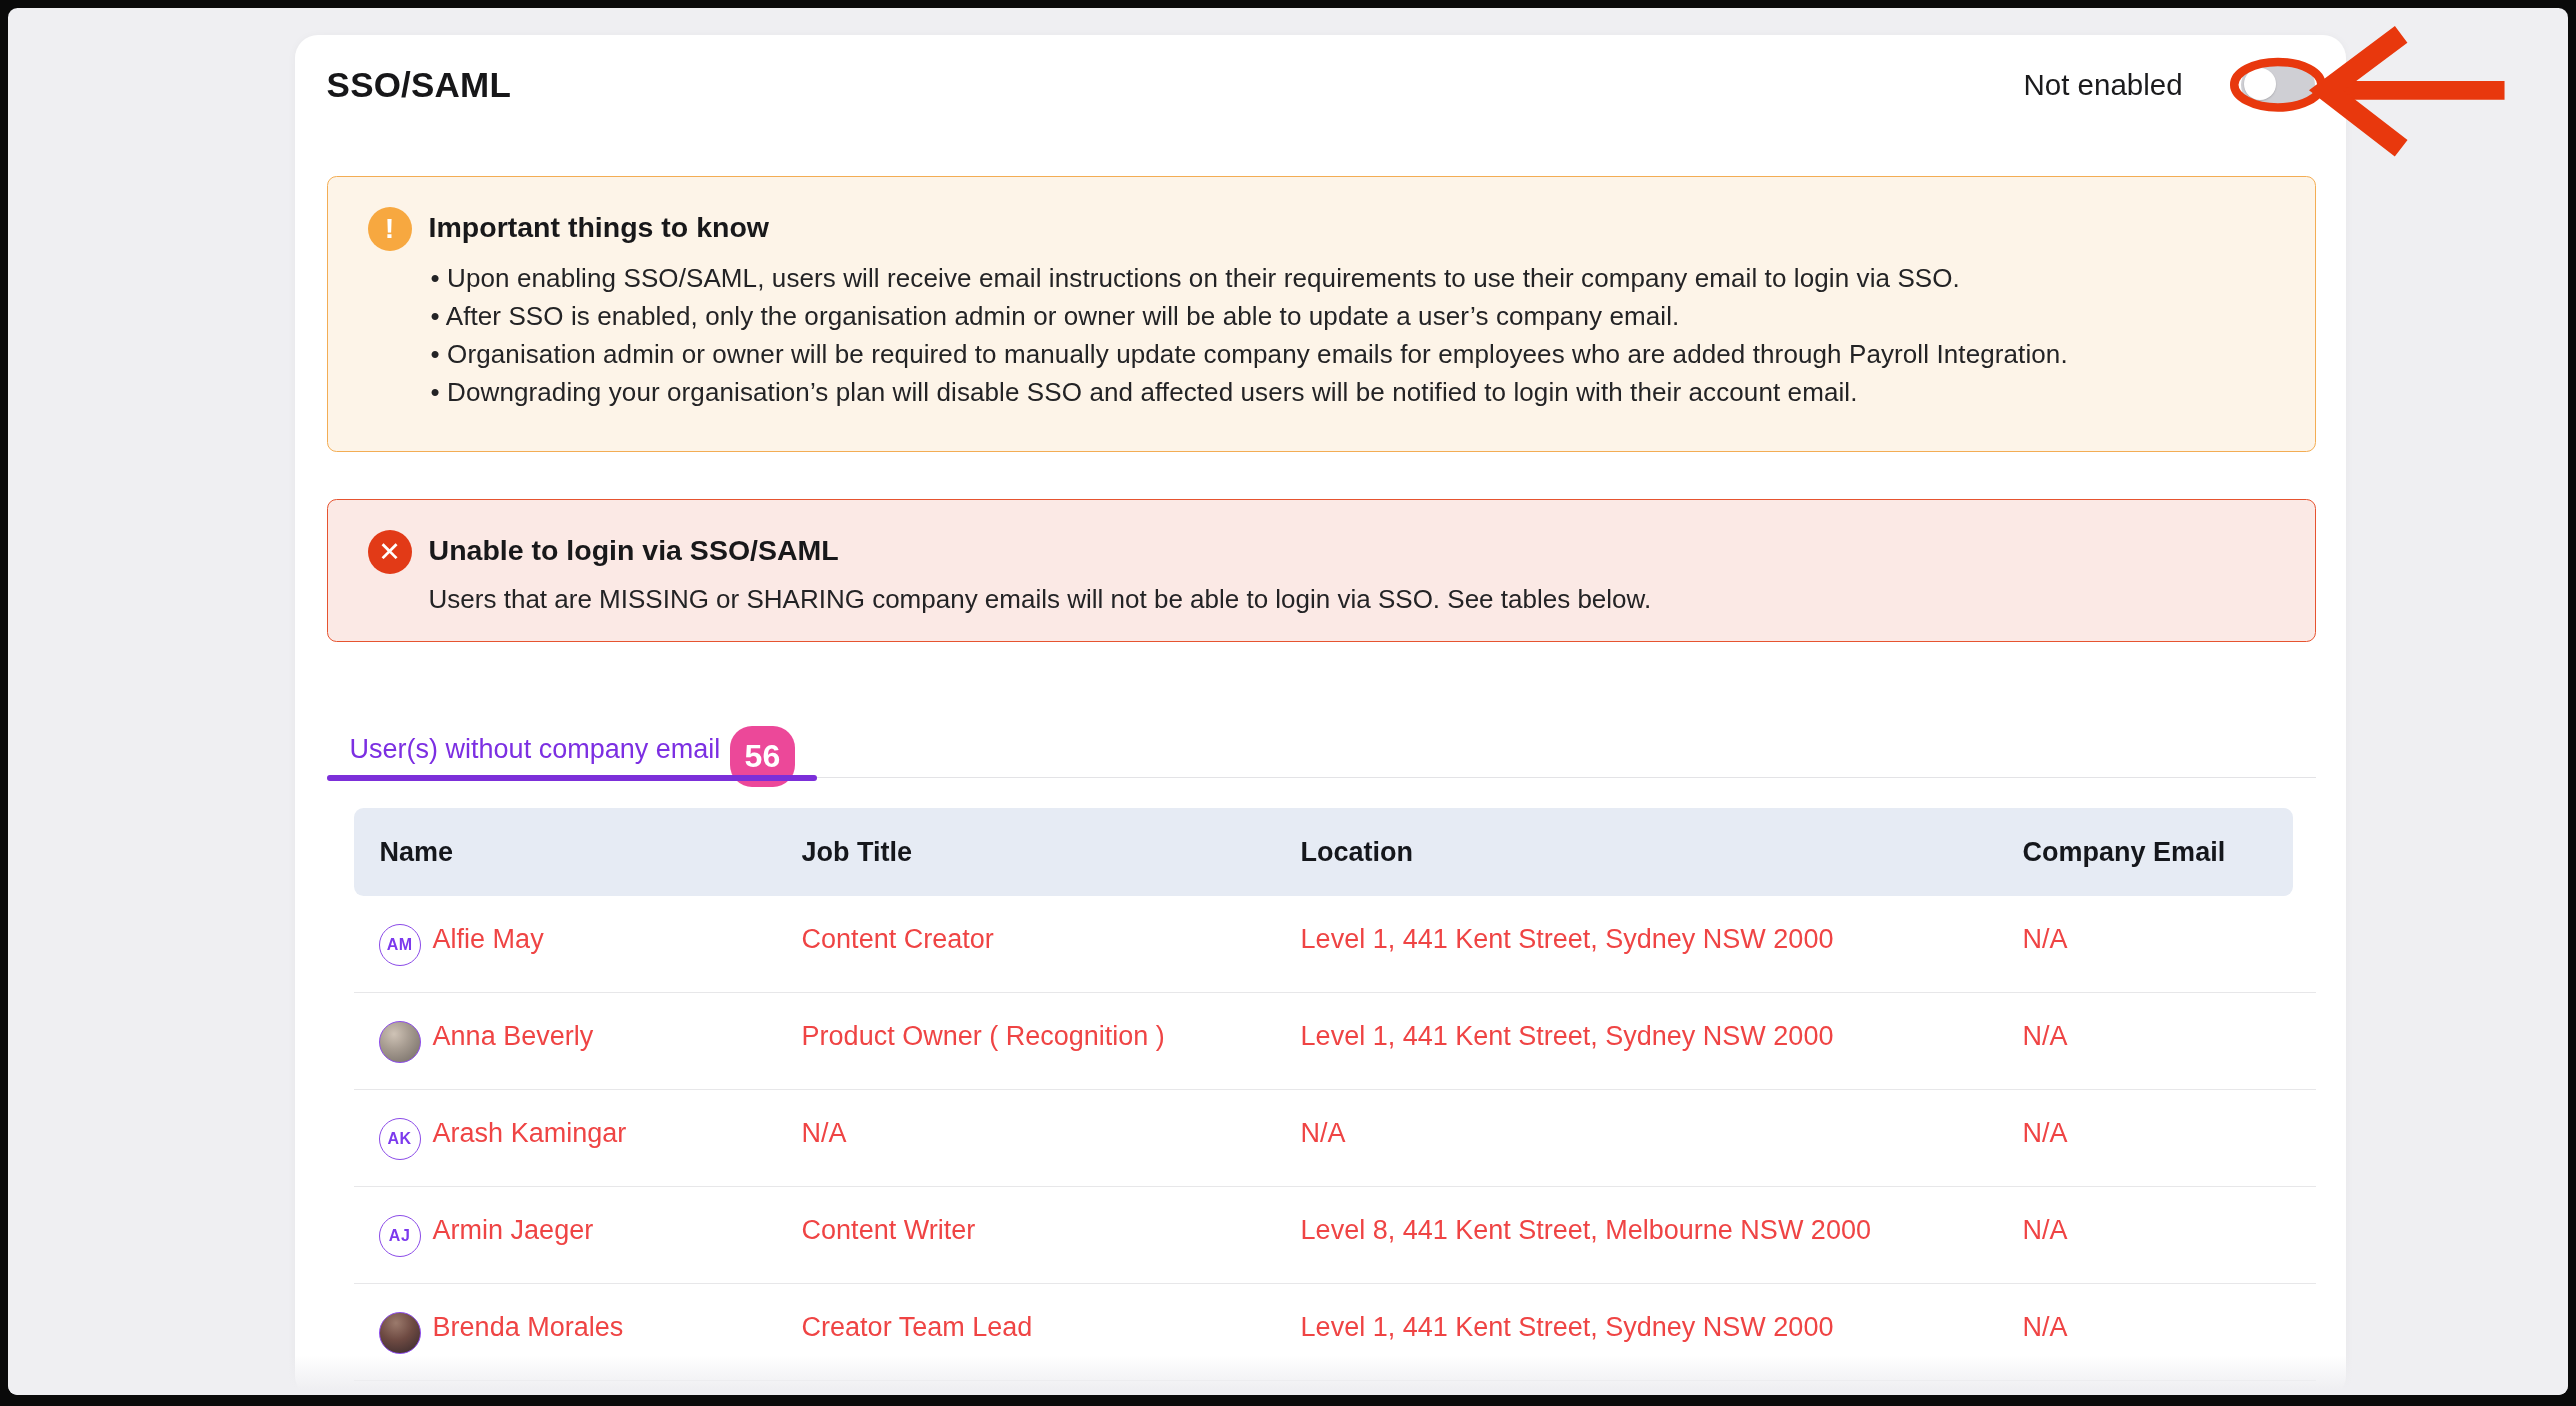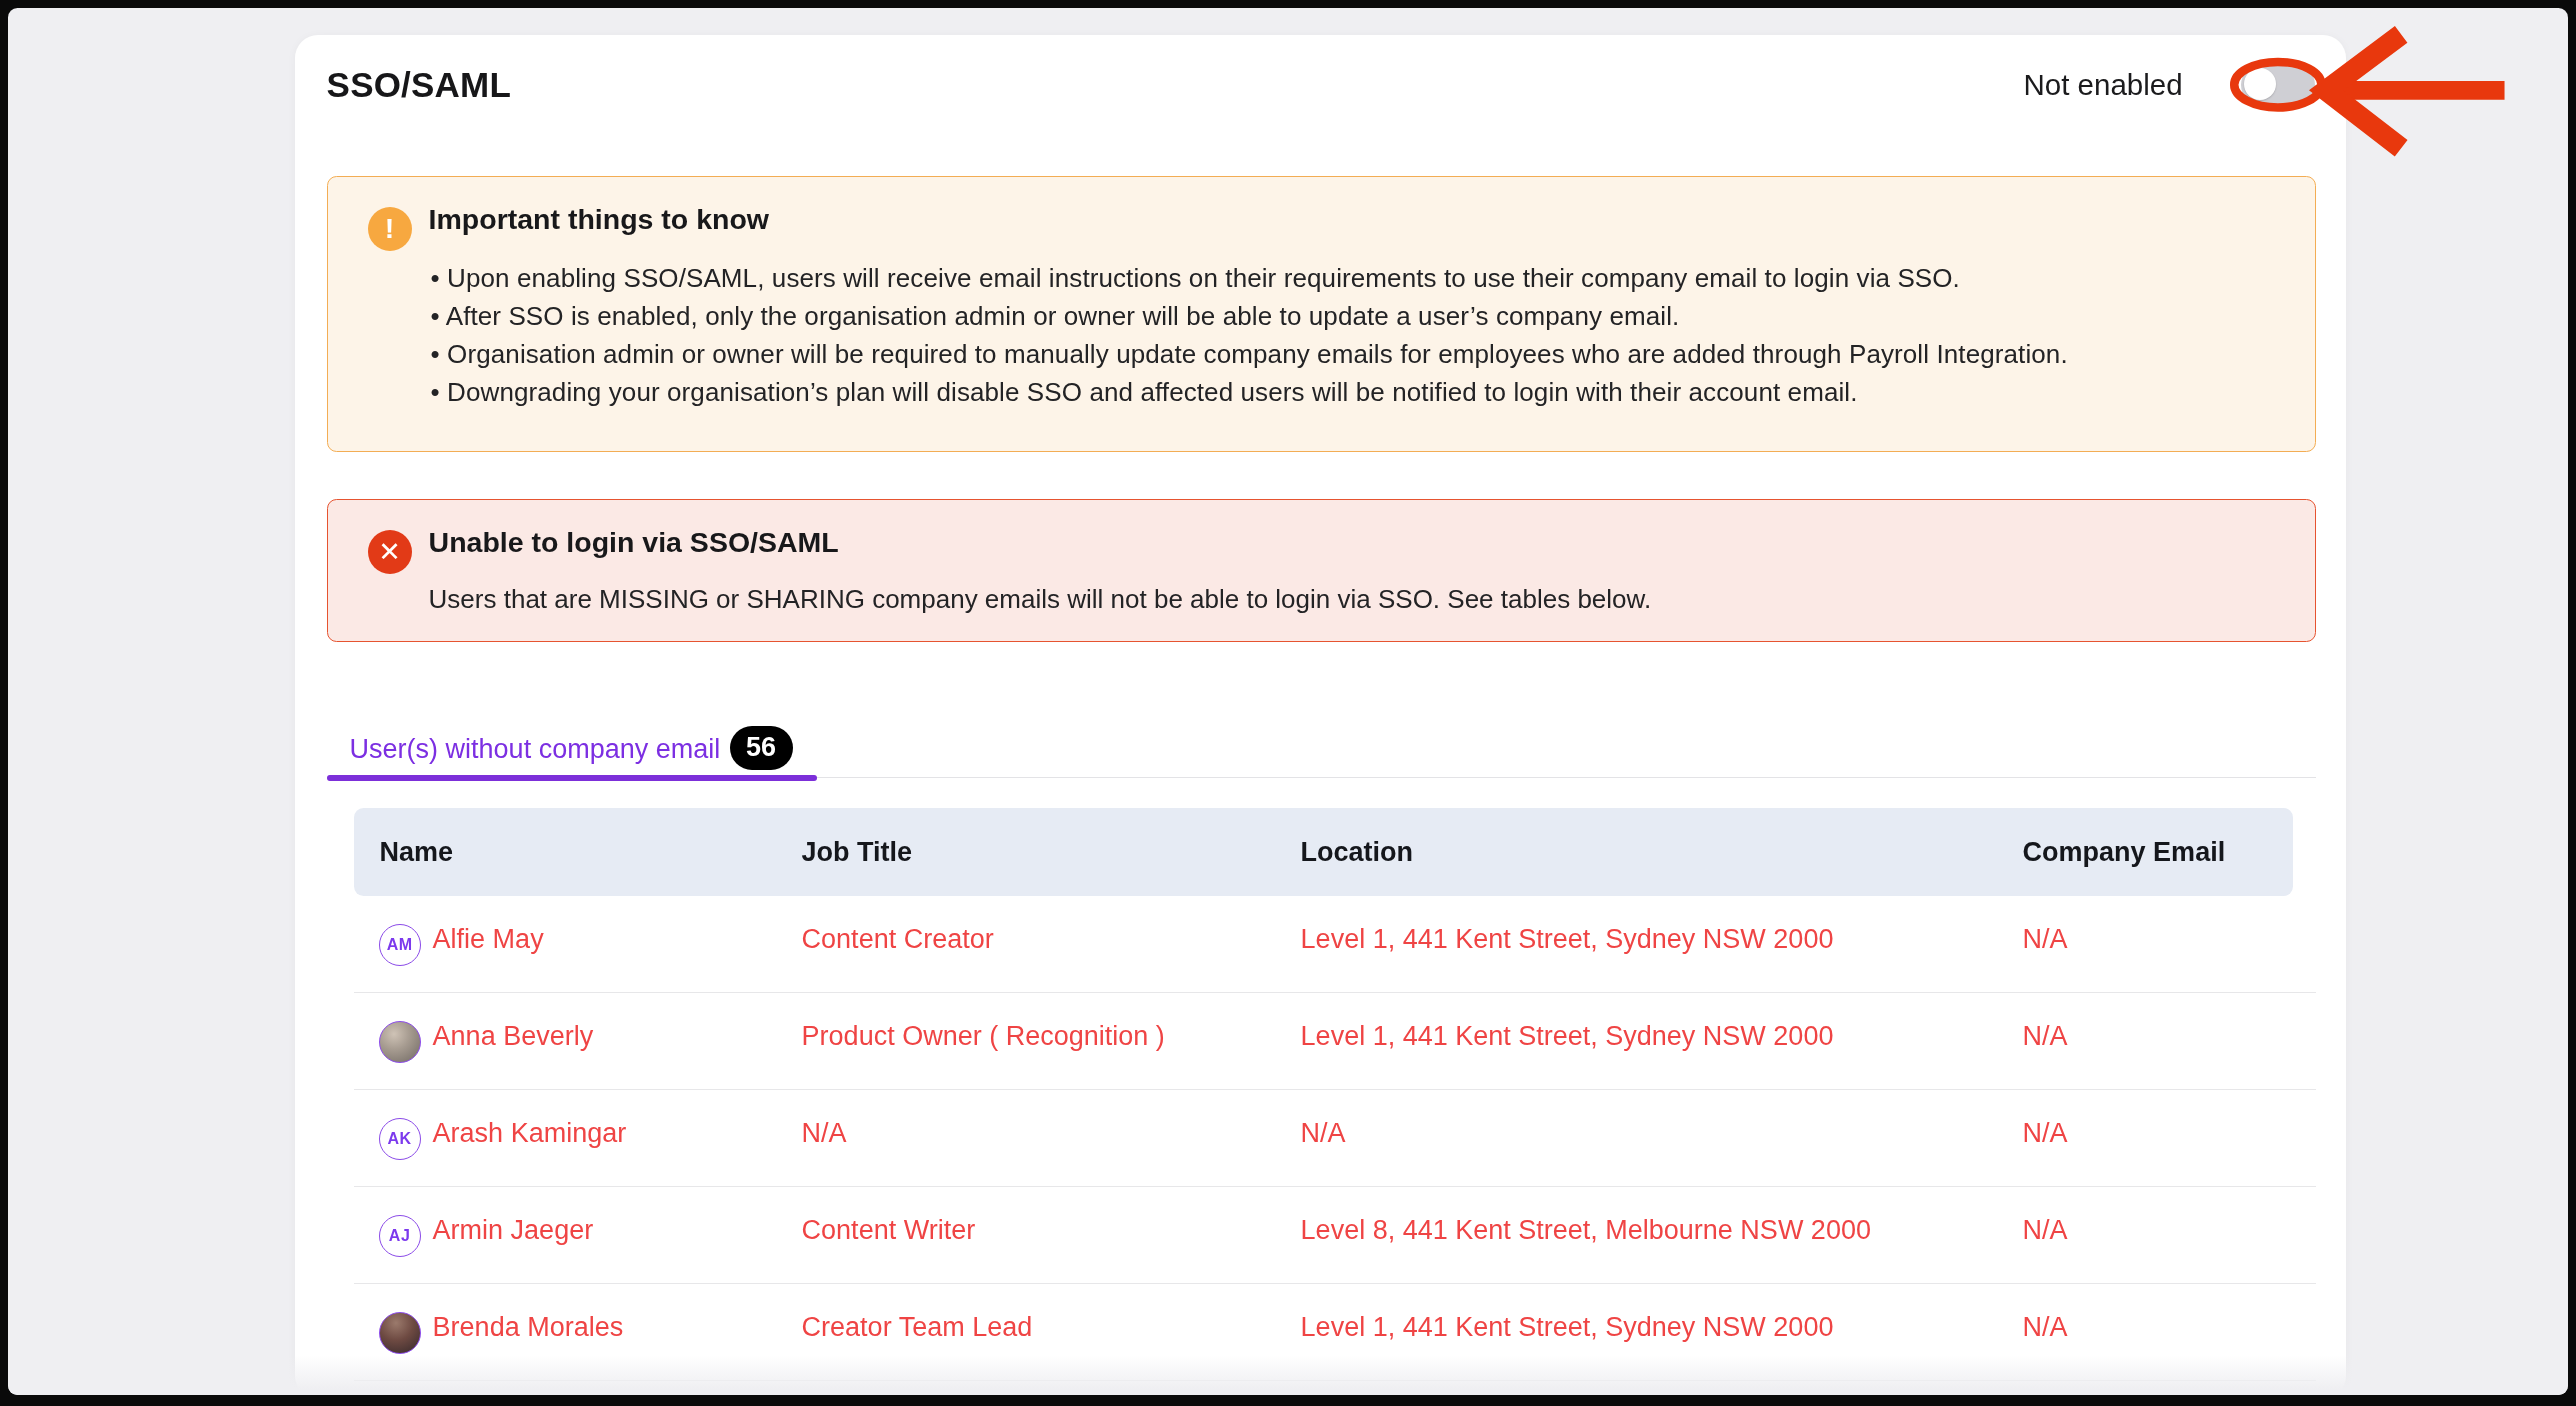--- a/index.html
+++ b/index.html
@@ -61,21 +61,21 @@
   }
   .banner-icon {
     position: absolute; left: 40px; top: 29.5px;
     width: 44px; height: 44px; border-radius: 50%;
     display: flex; align-items: center; justify-content: center;
     color: #ffffff; font-weight: 800;
   }
   .banner-icon.warn { background: #f7a840; font-size: 28.5px; }
   .banner-icon.error { background: #e23a17; font-size: 27px; }
   .banner-title {
-    position: absolute; left: 101px; top: 26px;
+    position: absolute; left: 101px; top: 34px;
     font-size: 28.5px; font-weight: 800; color: #18181a;
   }
   .banner-bullets {
     position: absolute; left: 103px; top: 82px; right: 38px;
     list-style: none;
   }
   .banner-bullets li {
     font-size: 26px; line-height: 38px; color: #232325; letter-spacing: 0.1px;
   }
   .banner-body {
@@ -90,23 +90,23 @@
   .tab-active {
     position: absolute; left: 32px; top: 686px; width: 490px; height: 58px;
     cursor: pointer;
   }
   .tab-active .tab-label {
     position: absolute; left: 23px; top: 13.3px;
     font-size: 27px; color: #7c2fe2; font-weight: 500;
   }
   .tab-badge {
     position: absolute; left: 403px; top: 4.8px;
-    min-width: 63px; height: 44px; padding: 0 15px;
-    background: #000000; border-radius: 22px;
-    color: #ffffff; font-size: 27px; font-weight: 800;
+    min-width: 63px; height: 61px; padding: 0 15px;
+    background: #ec4899; border-radius: 22px;
+    color: #ffffff; font-size: 32px; font-weight: 800;
     display: flex; align-items: center; justify-content: center;
   }
   .tab-underline {
     position: absolute; left: 0; bottom: -1.9px; width: 490px; height: 5.7px;
     background: #7c2fd9; border-radius: 2.9px;
   }
   
   .table { position: absolute; left: 59px; top: 773px; width: 1962px; }
   .thead {
     position: relative; width: 1939px; height: 88px;

